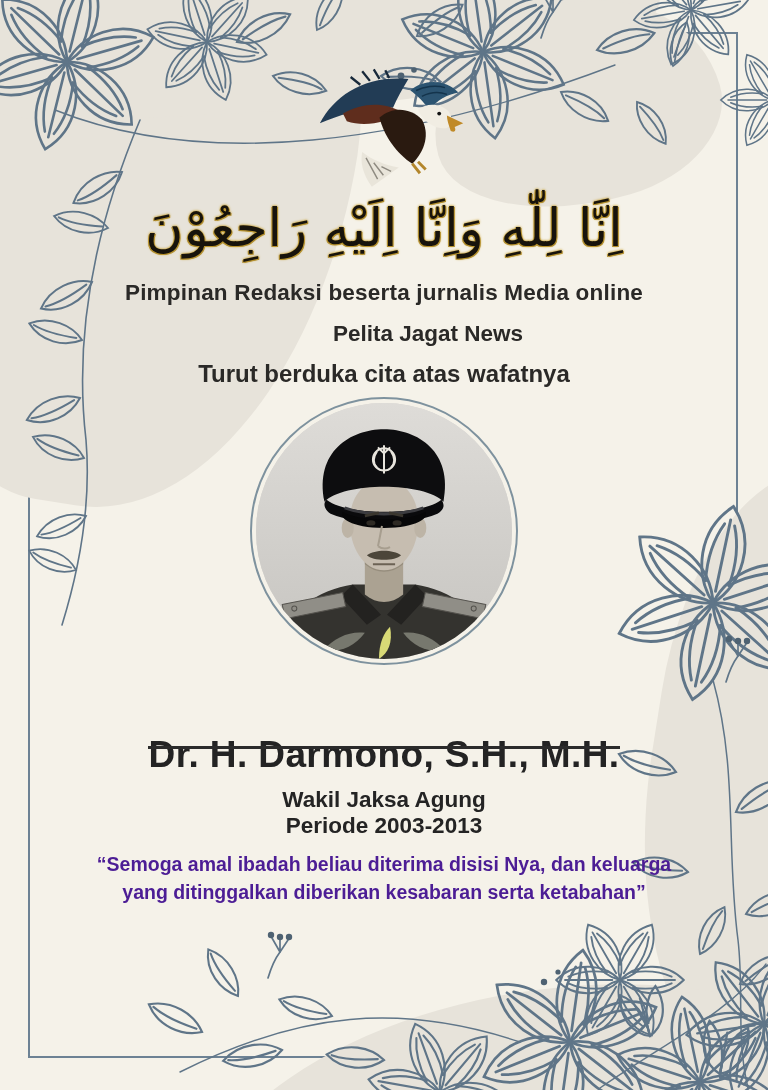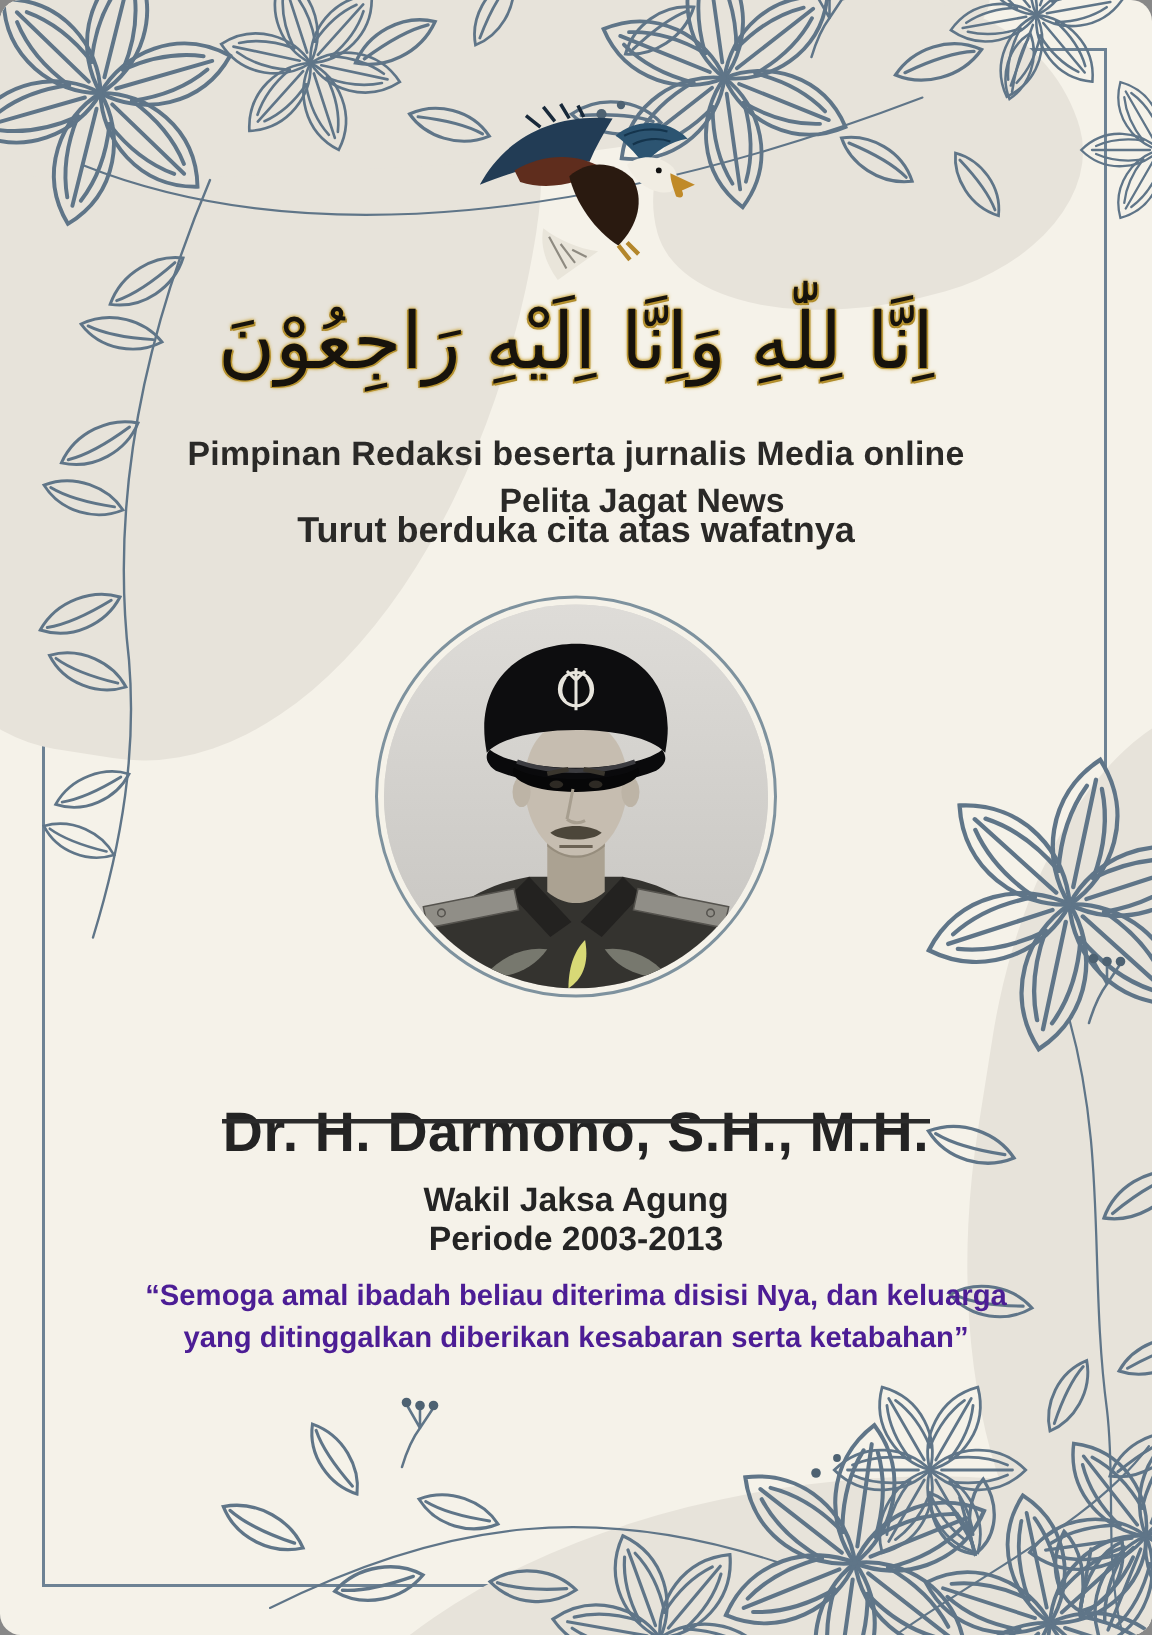--- a/index.html
+++ b/index.html
@@ -1,19 +1,19 @@
 <!DOCTYPE html>
 <html><head>
 <meta charset="utf-8">
 <style>
   html,body{margin:0;padding:0;background:#888;}
   .canvas{
     position:relative;width:768px;height:1090px;margin:0 auto;
     background:#f5f2e9;overflow:hidden;
-    font-family:"Liberation Sans",sans-serif;color:#2a2927;border-radius:14px;
+    font-family:"Liberation Sans",sans-serif;color:#2a2927;
   }
   
   .frame{
     position:absolute;left:28px;top:32px;width:710px;height:1026px;
     border:2px solid #6d8294;z-index:1;box-sizing:border-box;
   }
   
   .blob{position:absolute;background:#e7e3da;z-index:2;}
   .blob-top{left:-70px;top:-90px;width:730px;height:200px;
     border-radius:40% 60% 70% 30% / 30% 70% 62% 38%;transform:rotate(-3deg);}
@@ -37,23 +37,23 @@
   .photo{width:256px;height:256px;border-radius:50%;overflow:hidden;background:#d6d4d0;}
   .photo svg{display:block;}
   
   .txt{position:absolute;left:0;width:768px;text-align:center;z-index:5;}
   .calligraphy{
     top:168px;height:120px;line-height:120px;
     font-family:"DejaVu Sans",sans-serif;font-size:52px;color:#17130c;
     direction:rtl;
     text-shadow:0 0 2px #c9a02f,0 0 3px #caa53a,1px 1px 0 #a5832a,-1px 1px 0 #a5832a;
   }
-  .org1{top:290px;font-size:22.5px;font-weight:700;letter-spacing:.2px;}
+  .org1{top:280px;font-size:22.5px;font-weight:700;letter-spacing:.2px;}
   .org2{top:321px;font-size:22.5px;font-weight:700;margin-left:44px;}
-  .condolence{top:340px;font-size:24px;font-weight:700;}
+  .condolence{top:360px;font-size:24px;font-weight:700;}
   .name{top:690px;font-size:37px;font-weight:700;letter-spacing:.4px;color:#232323;margin-top:44px;}
   .name-underline{position:absolute;left:148px;top:746px;width:472px;height:3px;
     background:#2b2b2b;z-index:5;}
   .role{font-size:22.5px;font-weight:700;line-height:26px;color:#242424;}
   .role-block{top:757px;margin-top:30px;}
   .quote{font-size:19.5px;font-weight:700;line-height:27.5px;color:#4c1d95;}
   .quote-block{top:851px;}
 </style>
 </head>
 <body>

